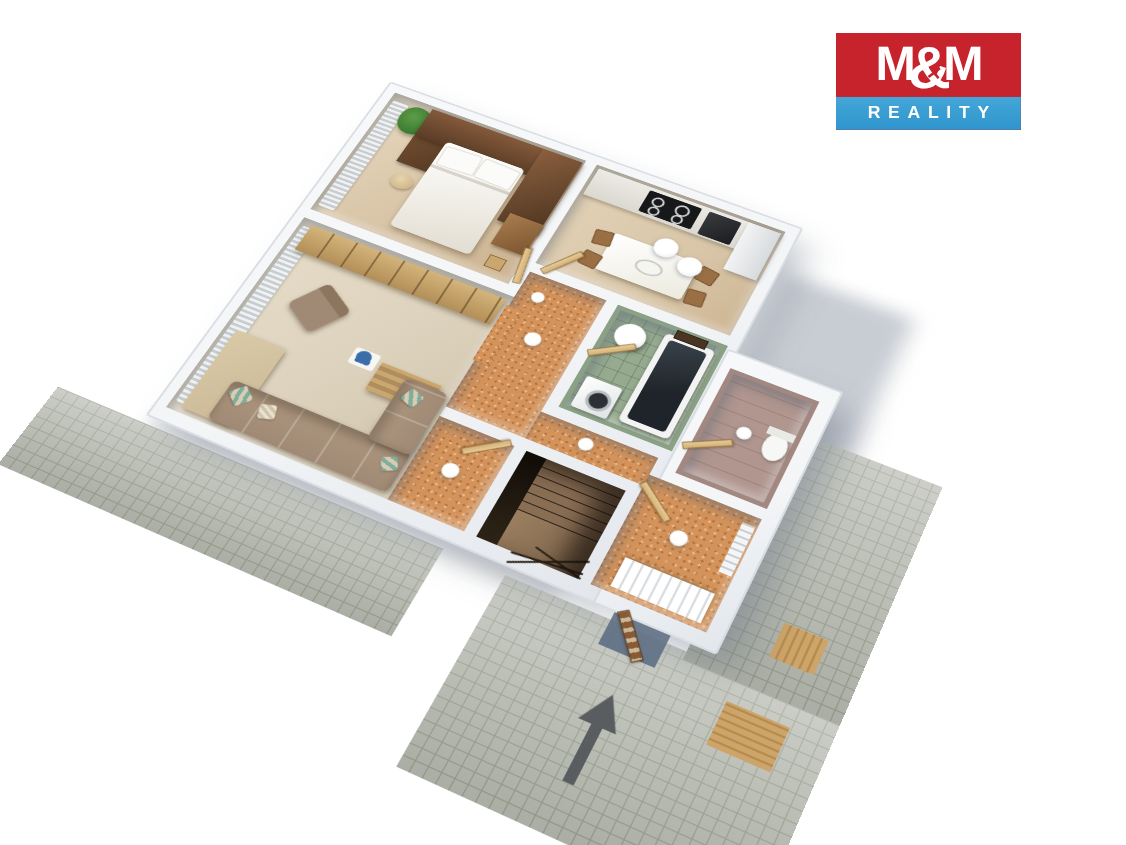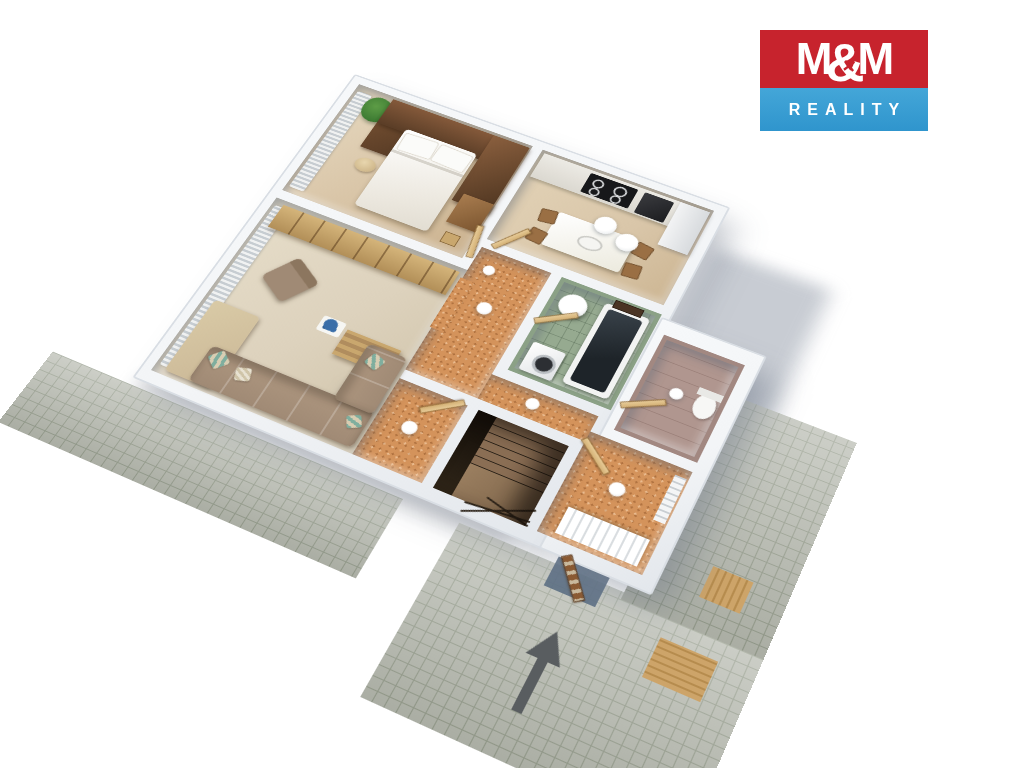--- a/index.html
+++ b/index.html
@@ -46,21 +46,21 @@
   .chair{position:absolute;width:17px;height:17px;background:#9a6f44;border:1px solid #6e4c2a;border-radius:2px;}
   .blur{filter:blur(10px);}
   
   #logo{position:absolute;left:760px;top:30px;width:168px;z-index:50;}
   #logo-red{height:58px;background:var(--logo-red,#c7232d);display:flex;align-items:center;
             justify-content:center;color:#fff;font-weight:bold;font-size:44px;letter-spacing:-2px;
             position:relative;}
   #logo-red .amp{font-size:54px;margin:0 -5px;position:relative;top:3px;}
   #logo-cross{position:absolute;left:49%;top:26px;font-size:17px;color:var(--logo-red,#c7232d);
               transform:rotate(8deg);font-weight:bold;}
-  #logo-blue{height:43px;background:linear-gradient(180deg,#44a6d8,var(--logo-blue,#2f95cd));
+  #logo-blue{height:30px;background:linear-gradient(180deg,#44a6d8,var(--logo-blue,#2f95cd));
              display:flex;align-items:center;justify-content:center;color:#fff;font-weight:bold;
              font-size:16px;letter-spacing:7px;padding-left:7px;box-sizing:border-box;}
   #watermark{position:absolute;left:52px;top:38px;font-size:46px;font-weight:bold;
              color:var(--watermark-gray,#6e7378);opacity:.55;z-index:55;letter-spacing:-1px;}
   
   #arrow-shaft{position:absolute;left:556px;top:586px;width:10px;height:58px;background:var(--arrow-gray,#595d60);}
   #arrow-head{position:absolute;left:544px;top:556px;width:0;height:0;
               border-left:17px solid transparent;border-right:17px solid transparent;
               border-bottom:32px solid var(--arrow-gray,#595d60);}
 </style>

